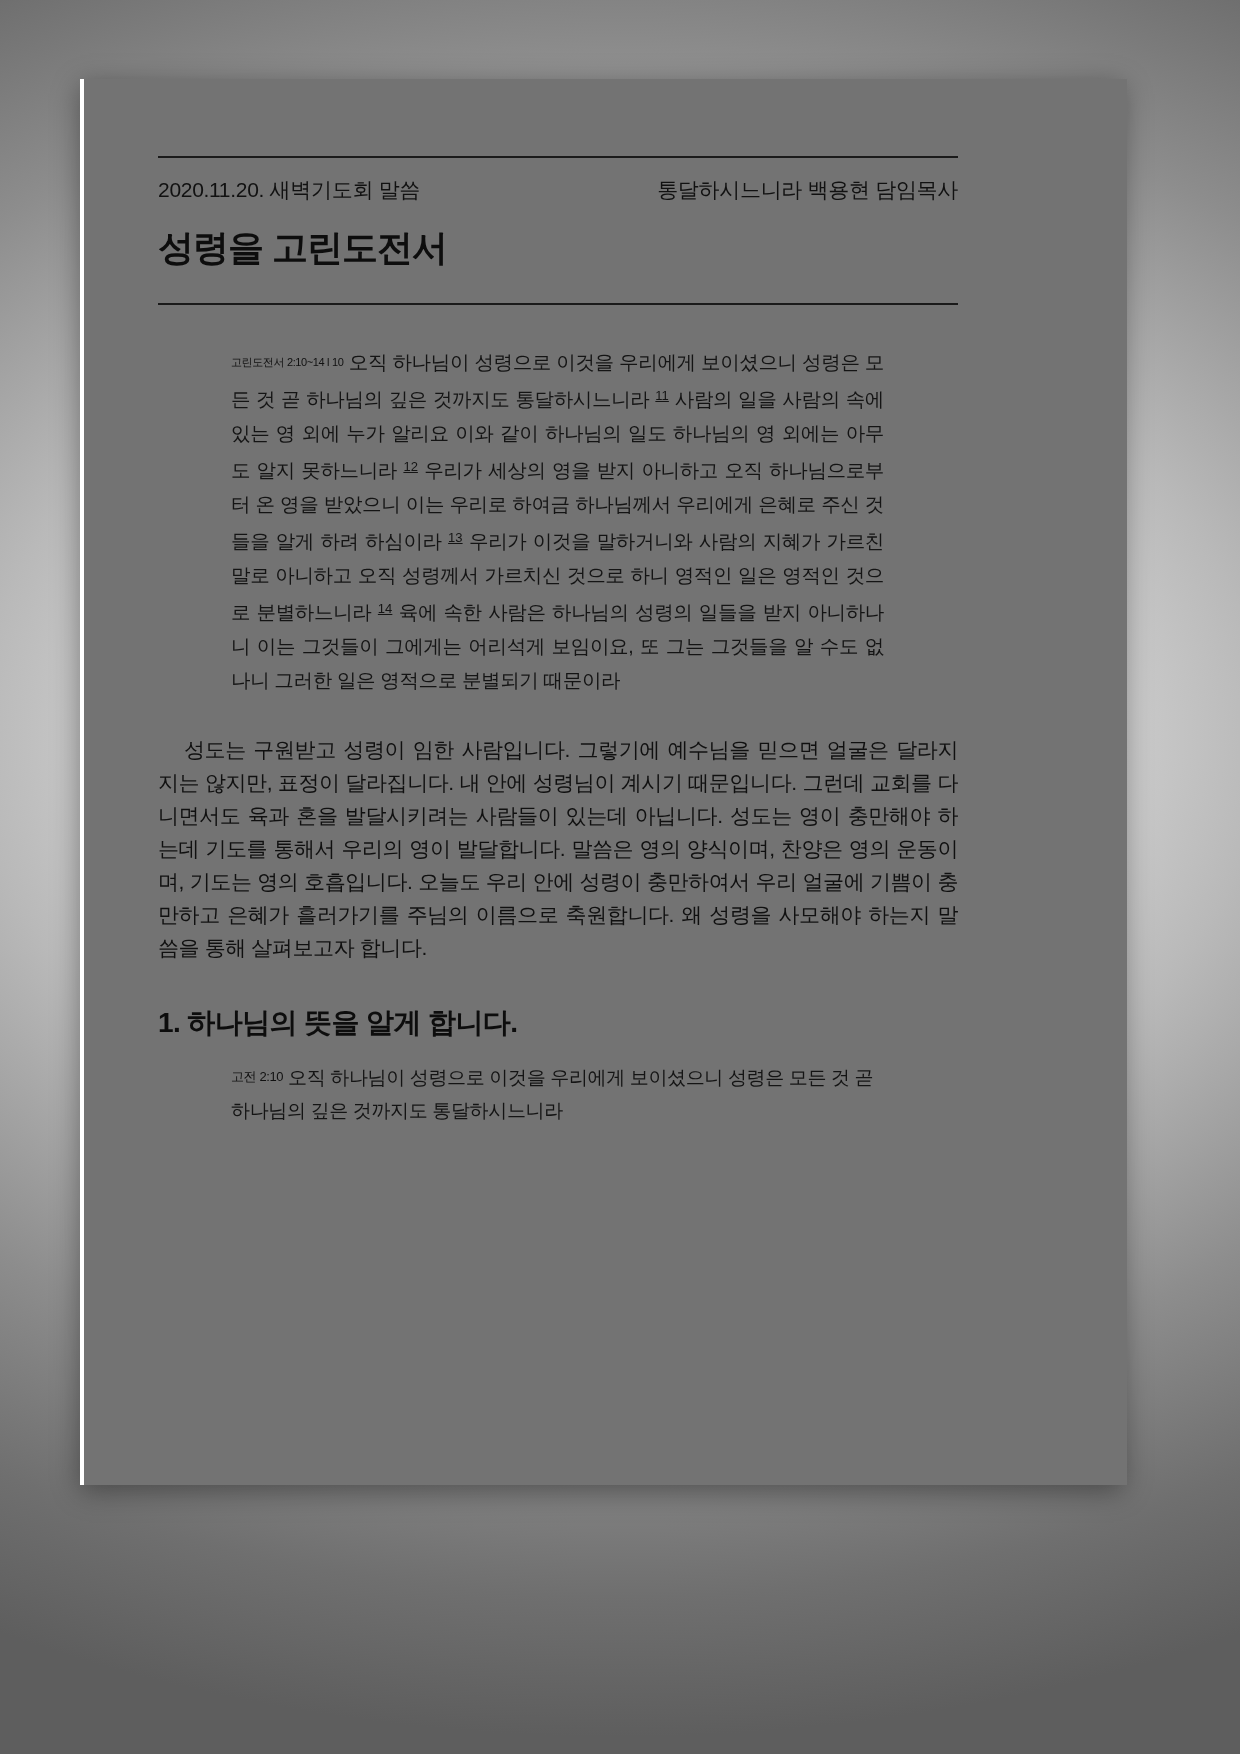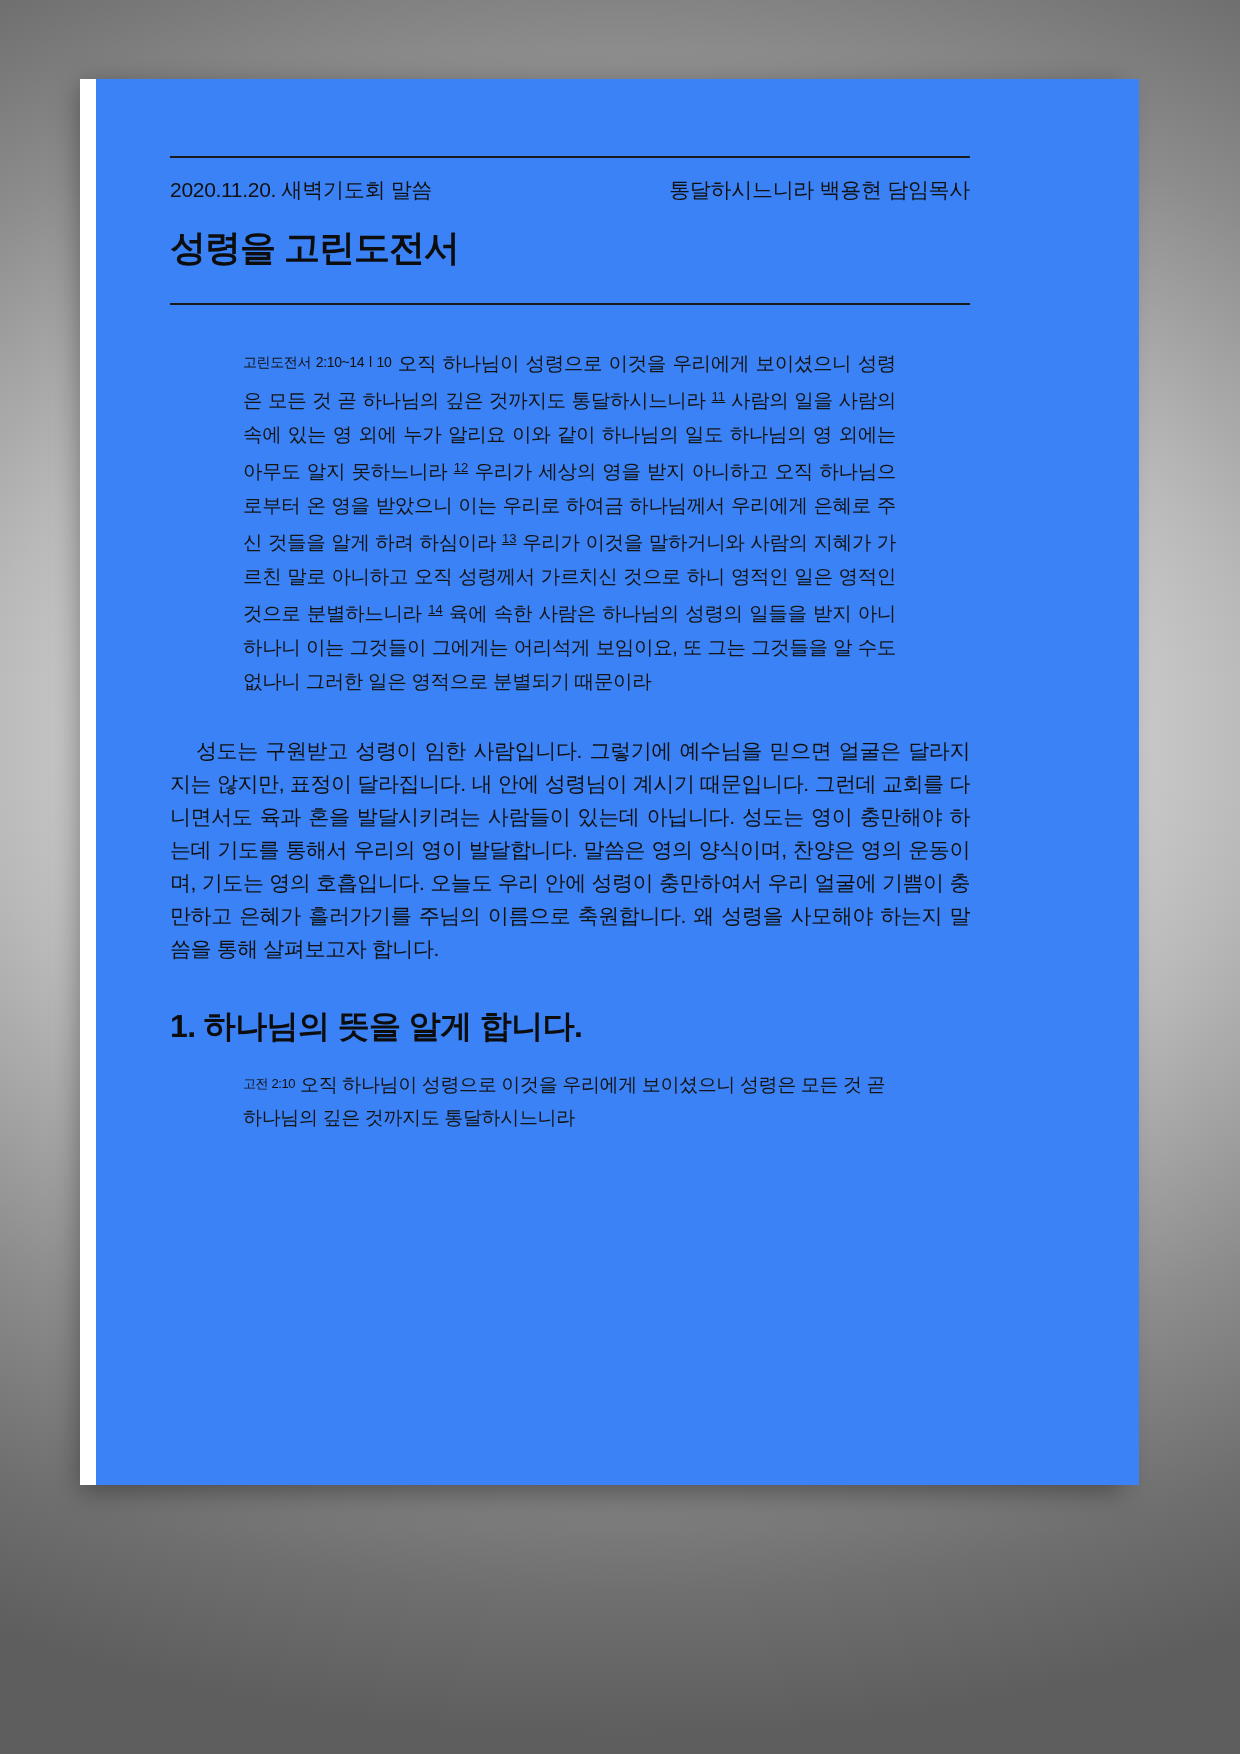--- a/index.html
+++ b/index.html
@@ -21,25 +21,25 @@
     left: 80px;
     top: 79px;
     width: 1043px;
     height: 1406px;
     background: #ffffff;
     box-shadow: 0 6px 26px rgba(0,0,0,0.38);
   }
 
   .page {
     position: absolute;
-    left: 16px;
+    left: 4px;
     top: 0;
     width: 1043px;
     height: 1406px;
-    background: #3b82f6;
+    background: #737373;
   }
 
   .content {
     position: absolute;
     left: 74px;
     top: 0;
     width: 800px;
   }
 
   .rule {
@@ -75,21 +75,21 @@
     margin-left: 73px;
     width: 653px;
     font-size: 19.5px;
     line-height: 34px;
     color: #141414;
     text-align: justify;
     letter-spacing: -0.35px;
   }
 
   .scripture-ref {
-    font-size: 14px;
+    font-size: 11px;
     letter-spacing: -0.4px;
     color: #111;
     vertical-align: 3px;
   }
 
   .vnum {
     font-size: 13px;
     vertical-align: 6px;
     letter-spacing: 0;
     text-decoration: underline;
@@ -100,21 +100,21 @@
     font-size: 21px;
     line-height: 33px;
     color: #101010;
     text-align: justify;
     text-indent: 26px;
     letter-spacing: -0.4px;
   }
 
   .section-heading {
     margin-top: 40px;
-    font-size: 32px;
+    font-size: 28px;
     font-weight: bold;
     color: #0d0d0d;
     letter-spacing: -0.6px;
   }
 
   .sub-scripture {
     margin-top: 18px;
     margin-left: 73px;
     width: 653px;
     font-size: 19px;

